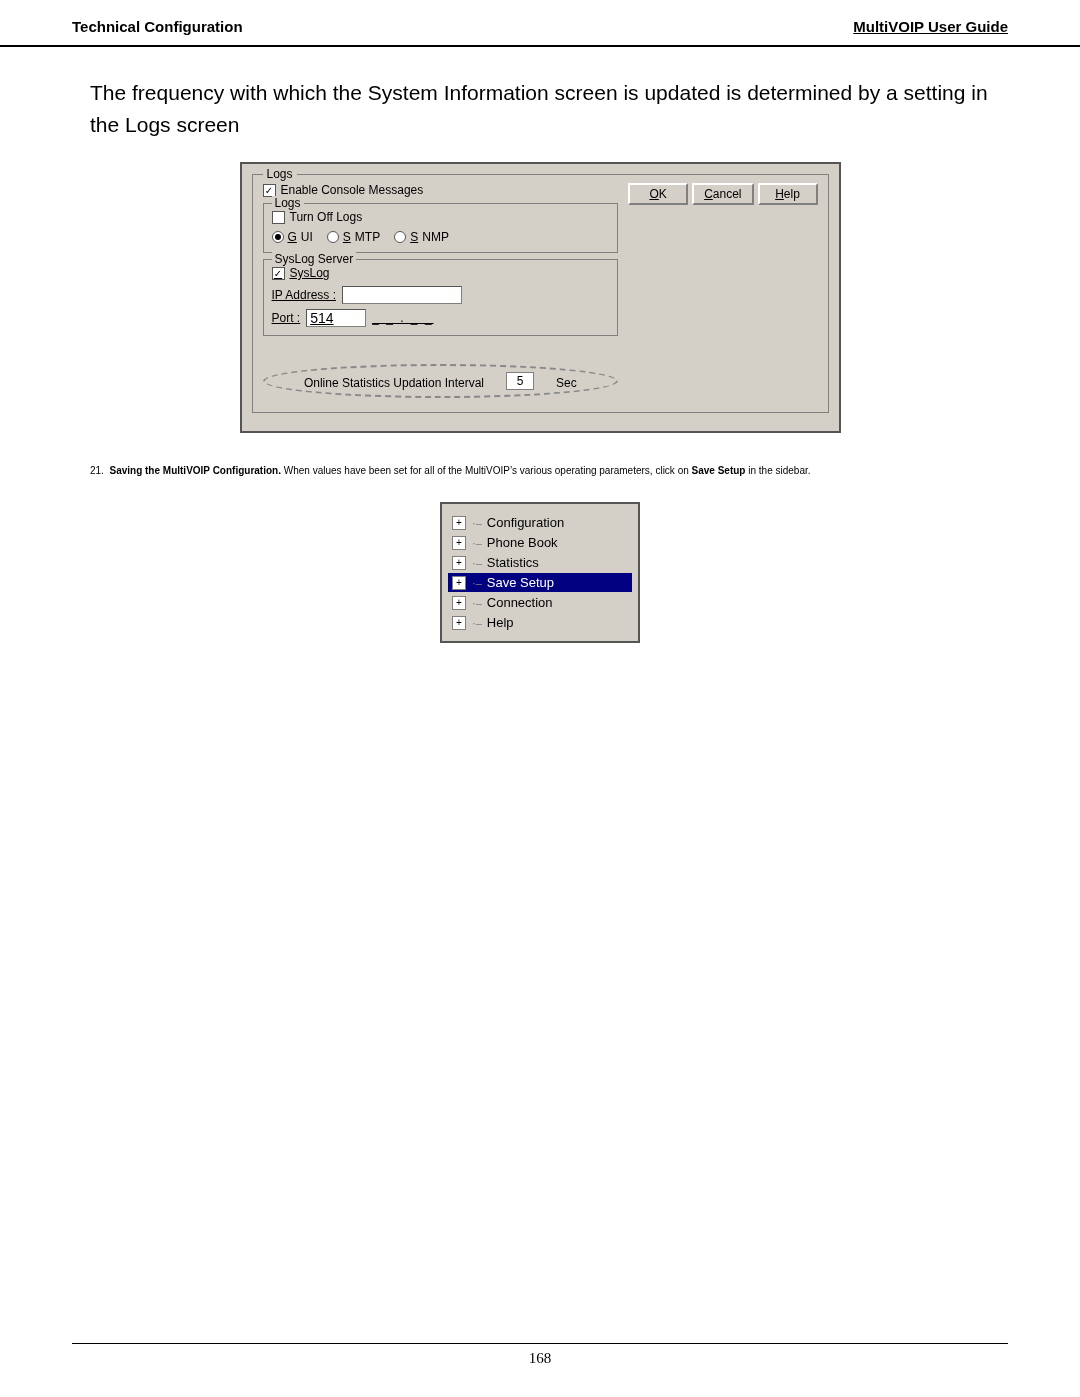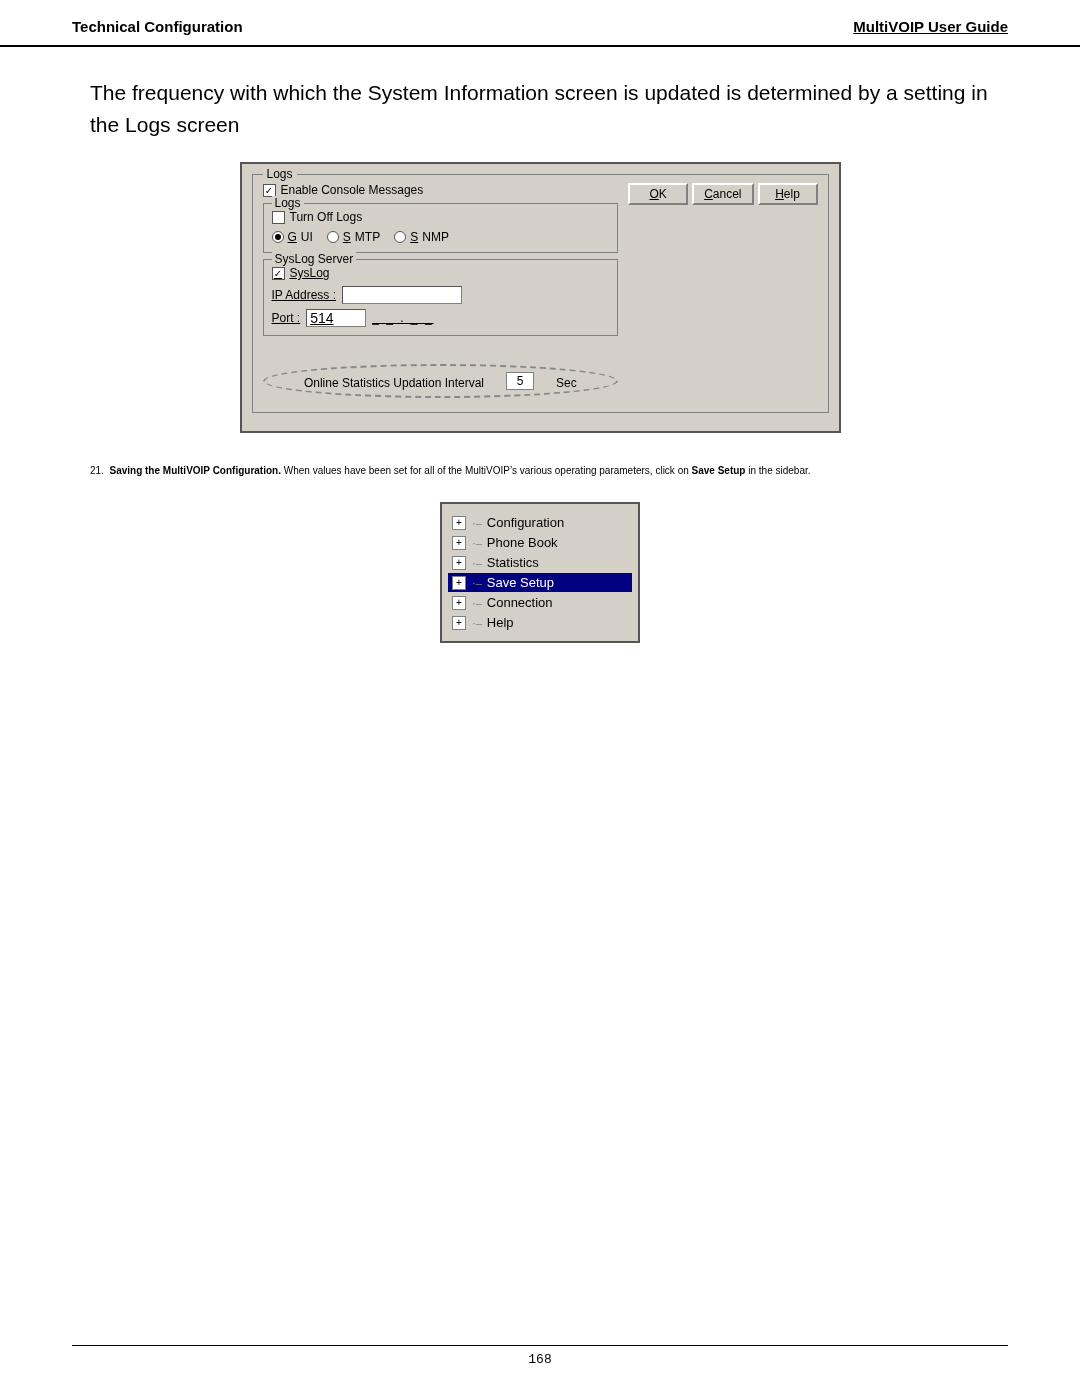--- a/index.html
+++ b/index.html
@@ -311,22 +311,22 @@
       gap: 6px;
     }
 
     .footer-line {
       width: calc(100% - 144px);
       height: 1px;
       background: #000;
     }
 
     .page-number {
-      font-size: 13px;
-      font-family: Liberation Mono, monospace;
+      font-size: 15px;
+      font-family: Liberation Serif, serif;
     }
 
     .underline { text-decoration: underline; }
   </style>
 </head>
 <body>
 
 <div class="page-header">
   <span class="header-left">Technical Configuration</span>
   <span class="header-right">MultiVOIP User Guide</span>

